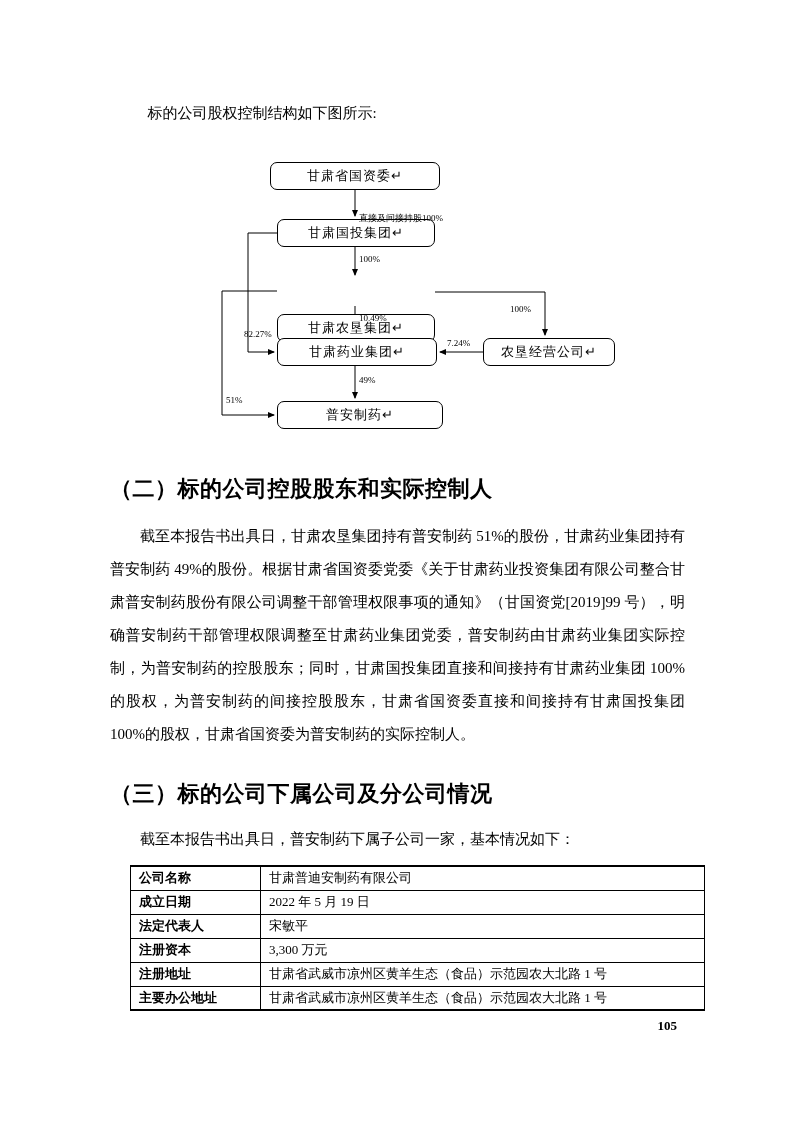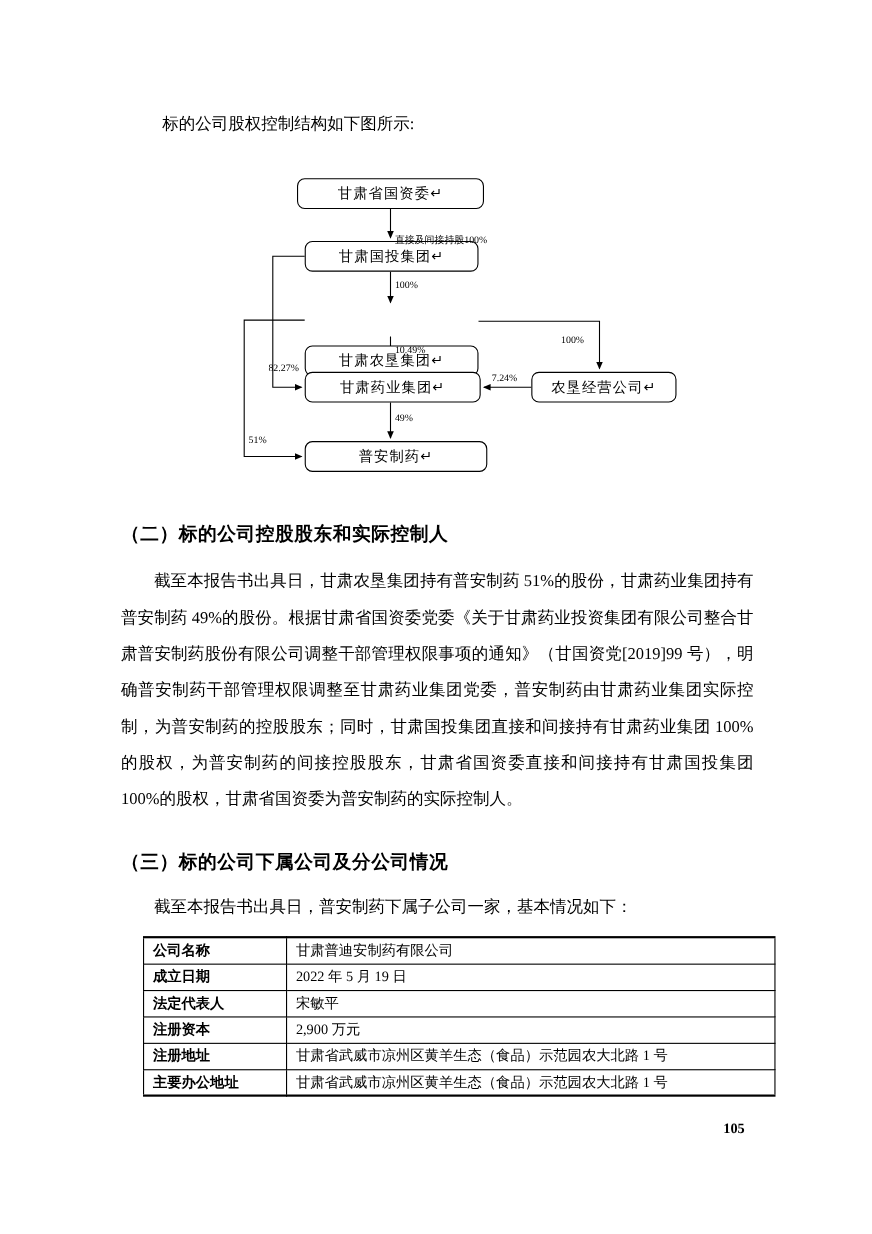--- a/index.html
+++ b/index.html
@@ -45,21 +45,21 @@
   .edge-label {
     position:absolute;
     font-size:9px;
     white-space:nowrap;
     background:transparent;
   }
   
   .section-heading {
     font-family:Liberation Mono, monospace;
     font-weight:bold;
-    font-size:17px;
+    font-size:22px;
     margin-top:22px;
     letter-spacing:0.5px;
   }
   .body-para {
     margin-top:16px;
     font-size:15px;
     line-height:33px;
     text-align:justify;
     text-indent:2em;
   }
@@ -158,21 +158,21 @@
         <tr>
           <td class="lbl">成立日期</td>
           <td>2022 年 5 月 19 日</td>
         </tr>
         <tr>
           <td class="lbl">法定代表人</td>
           <td>宋敏平</td>
         </tr>
         <tr>
           <td class="lbl">注册资本</td>
-          <td>2,900 万元</td>
+          <td>3,300 万元</td>
         </tr>
         <tr>
           <td class="lbl">注册地址</td>
           <td>甘肃省武威市凉州区黄羊生态（食品）示范园农大北路 1 号</td>
         </tr>
         <tr>
           <td class="lbl">主要办公地址</td>
           <td>甘肃省武威市凉州区黄羊生态（食品）示范园农大北路 1 号</td>
         </tr>
       </tbody>

